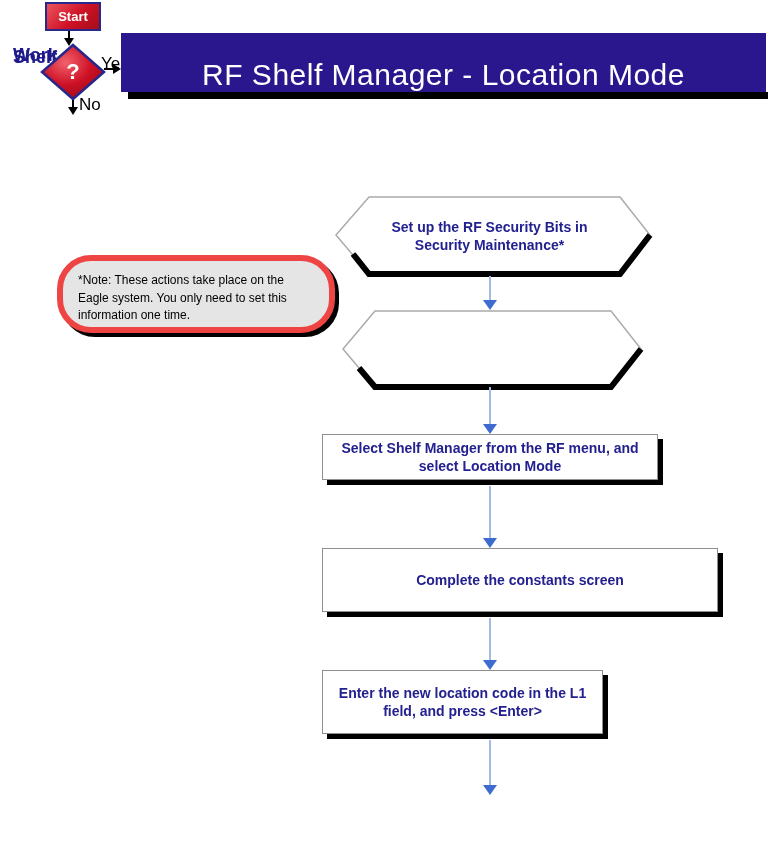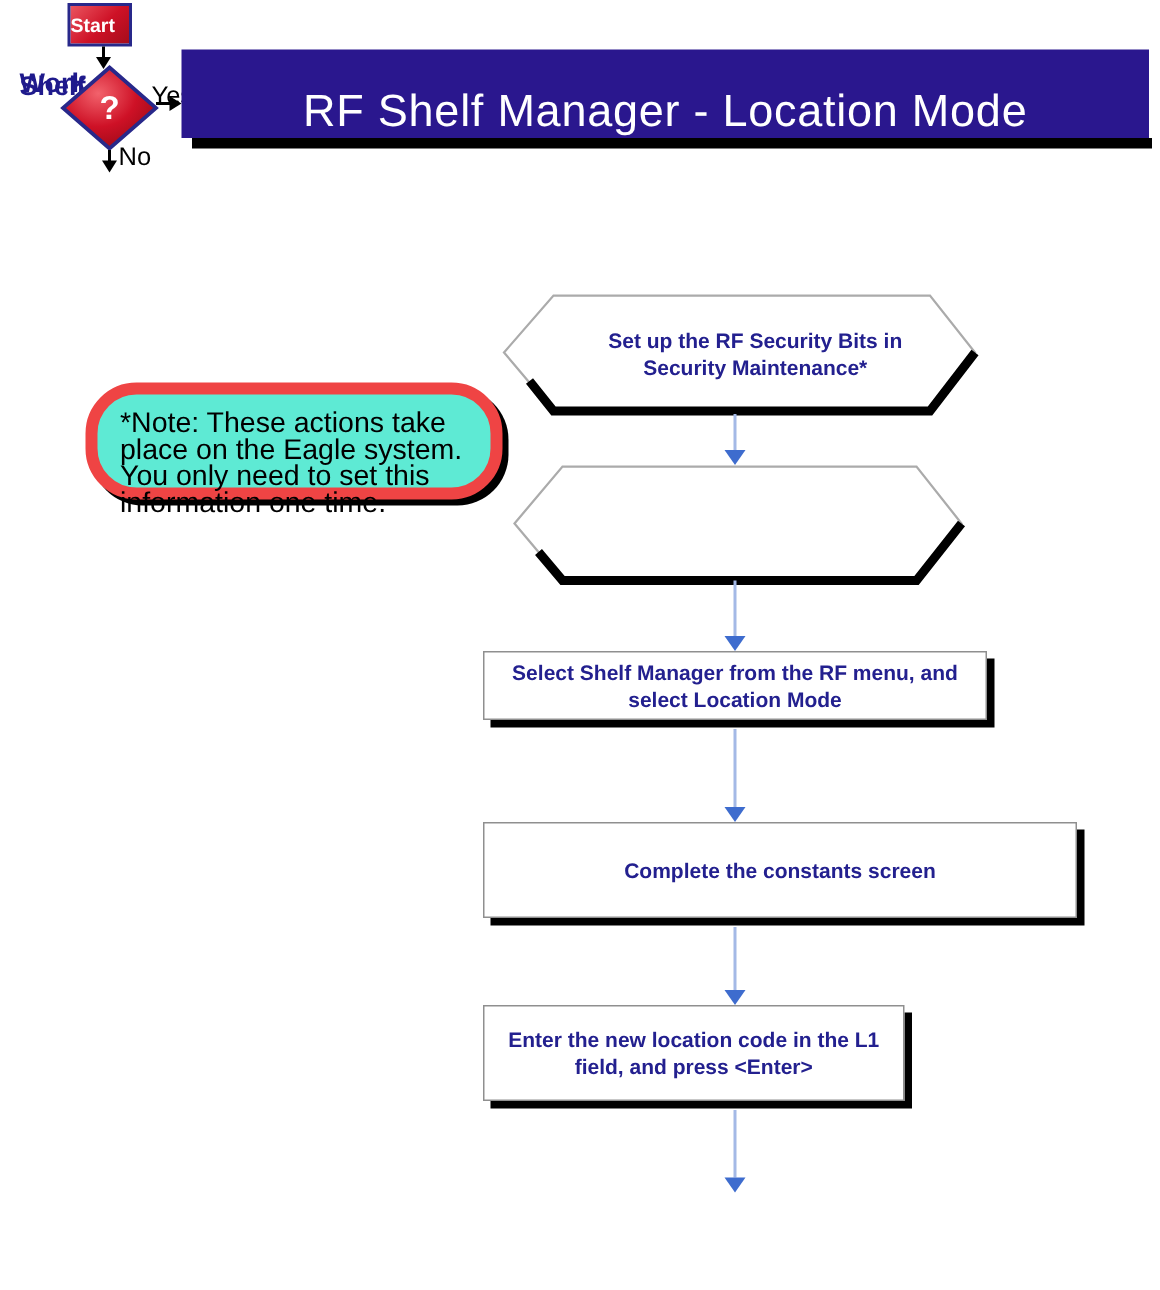--- a/index.html
+++ b/index.html
@@ -12,23 +12,23 @@
   
   .banner {
     position:absolute; left:121px; top:33px; width:645px; height:59px;
     background:#2A178E; display:flex; align-items:flex-end; justify-content:center;
   }
   .banner-title { color:#ffffff; font-size:30px; letter-spacing:0.5px; }
   .banner-shadow { position:absolute; left:128px; top:92px; width:640px; height:7px; background:#000; }
 
   
   .start-node {
-    position:absolute; left:45px; top:2px; width:43px; height:29px;
+    position:absolute; left:45px; top:2px; width:56px; height:29px;
     background:linear-gradient(135deg,#ea5560 0%,#ce1126 55%,#a50d1b 100%);
-    border:2px solid #28288a; display:flex; align-items:center; justify-content:flex-start;
+    border:2px solid #28288a; display:flex; align-items:center; justify-content:center;
   }
   .start-label { color:#fff; font-weight:bold; font-size:13px; }
   .logo-word { position:absolute; color:#1f1a8c; font-weight:bold; font-size:18px; line-height:18px; }
   .logo-word.w1 { left:13px;  top:30px;margin-top:16px; }
   .logo-word.w2 { left:13px; top:48px; }
   .diamond-svg { position:absolute; left:40px; top:43px; }
   .diamond-q {
     position:absolute; left:40px; top:43px; width:66px; height:58px;
     display:flex; align-items:center; justify-content:center;
     color:#fff; font-weight:bold; font-size:22px;
@@ -46,23 +46,23 @@
   }
   .black-head-right {
     position:absolute; width:0; height:0;
     border-top:5px solid transparent; border-bottom:5px solid transparent;
     border-left:8px solid #000;
   }
 
   
   .note {
     position:absolute; left:57px; top:255px; width:278px; height:78px;
-    background:#5eead4; border:8px solid #ef4444; border-radius:34px;
+    background:#e5e5e5; border:6px solid #ef4444; border-radius:34px;
     box-shadow:4px 4px 0 #000;
-    padding:11px 16px 0 15px; font-size:19px; line-height:17.5px; color:#000;
+    padding:11px 16px 0 15px; font-size:12px; line-height:17.5px; color:#000;
   }
 
   
   .hex-wrap { position:absolute; }
   .hex-text {
     position:absolute; display:flex; align-items:center; justify-content:center;
     text-align:center; color:#23208f; font-weight:bold; font-size:14px; line-height:18px;
   }
   .step-rect {
     position:absolute; background:#fff; border:1px solid #8f8f8f;
@@ -135,21 +135,21 @@
   <div class="banner-shadow"></div>
 
   <div class="note">*Note: These actions take place on the Eagle system. You only need to set this information one time.</div>
 
   <div class="hex-wrap" style="left:331px; top:192px;">
     <svg width="325" height="92">
       <polygon points="5,43 38,5 289,5 319,43 289,82 38,82" fill="#ffffff" stroke="#ababab" stroke-width="1.5"></polygon>
       <polyline points="22,62 38,82 289,82 319,43" fill="none" stroke="#000000" stroke-width="6"></polyline>
     </svg>
   </div>
-  <div class="hex-text" style="left:381px; top:197px; width:245px; height:78px;">Set up the RF Security Bits in Security Maintenance*</div>
+  <div class="hex-text" style="left:367px; top:197px; width:245px; height:78px;">Set up the RF Security Bits in Security Maintenance*</div>
 
   <div class="connector" id="conn1">
     <div class="line"></div>
     <div class="head"></div>
   </div>
 
   <div class="hex-wrap" style="left:338px; top:305px;">
     <svg width="310" height="92">
       <polygon points="5,44 37,6 273,6 303,44 273,82 37,82" fill="#ffffff" stroke="#ababab" stroke-width="1.5"></polygon>
       <polyline points="21,63 37,82 273,82 303,44" fill="none" stroke="#000000" stroke-width="6"></polyline>

